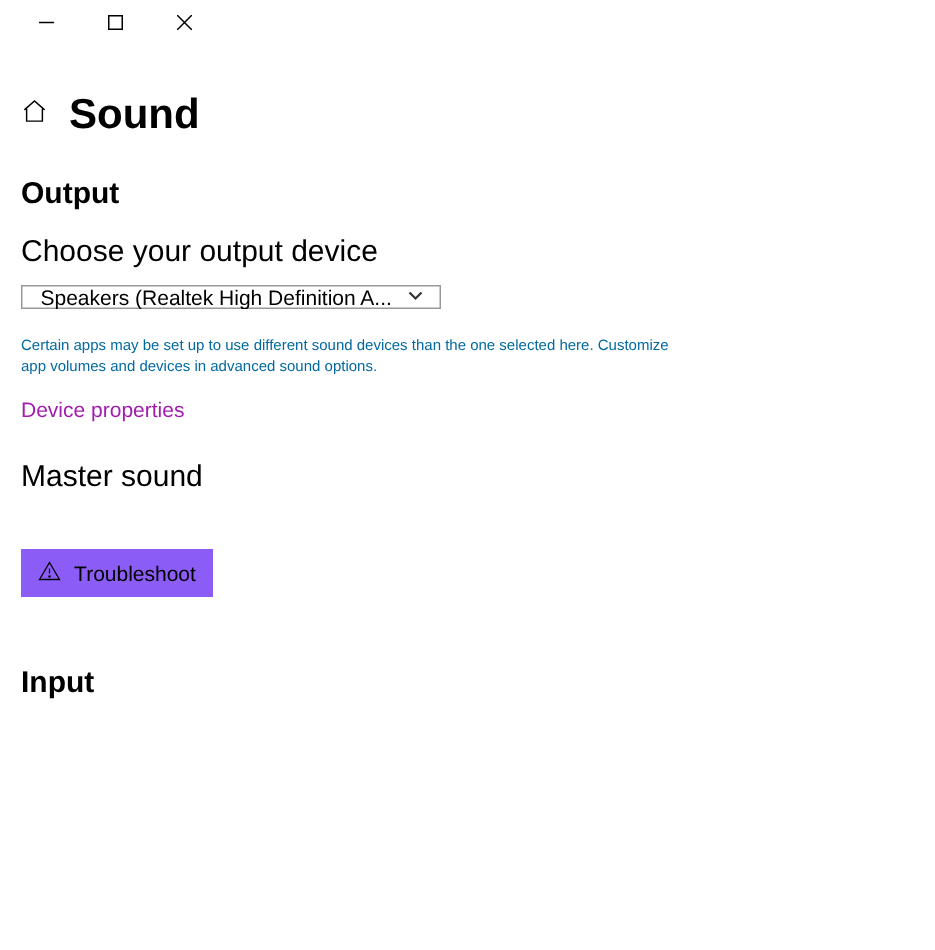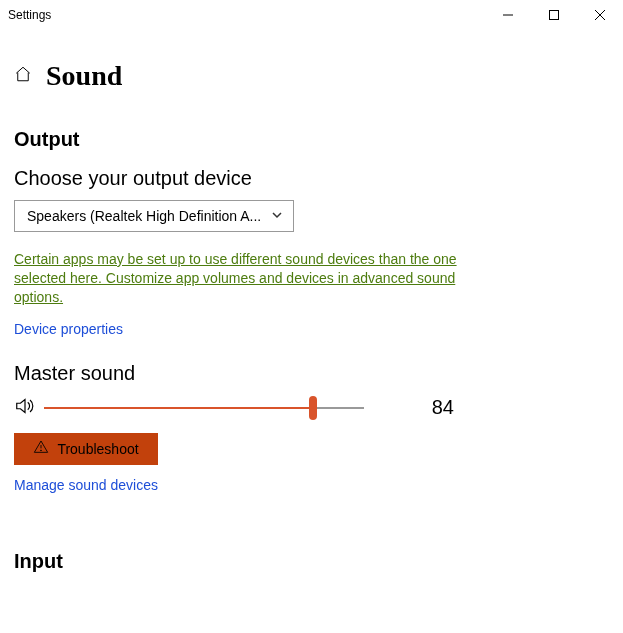--- a/index.html
+++ b/index.html
@@ -28,71 +28,69 @@
     align-items: center;
     justify-content: center;
     color: #000;
   }
   .win-btn svg { width: 10px; height: 10px; }
   .header {
     display: flex;
     align-items: center;
     padding: 30px 14px 12px 14px;
     gap: 14px;
-    font-family: Liberation Serif, serif;
   }
   .home-icon svg { width: 18px; height: 18px; stroke: #000; fill: none; stroke-width: 1.3; }
   .page-title {
     font-size: 28px;
     font-weight: 600;
   }
   .content {
     padding: 4px 14px 0 14px;
     width: 100%;
   }
   h2.section {
     font-size: 20px;
     font-weight: 600;
-    margin: 20px 0 16px 0;
+    margin: 10px 0 16px 0;
   }
   .label {
     font-size: 20px;
     margin-bottom: 10px;
   }
   .dropdown {
     width: 280px;
-    height: 32px;
+    height: 16px;
     border: 1px solid #999;
     background: #fff;
     display: flex;
     align-items: center;
     padding: 0 10px 0 12px;
     font-size: 14px;
     justify-content: space-between;
     cursor: default;
   }
   .dropdown .text {
     white-space: nowrap;
     overflow: hidden;
     text-overflow: ellipsis;
   }
   .chev svg { width: 12px; height: 12px; stroke:#333; fill:none; stroke-width:1.5}
   .desc {
-    font-size: 14px;
-    color: #4d7c0f;
+    font-size: 10px;
+    color: #0369a1;
     max-width: 450px;
     margin-top: 18px;
     line-height: 1.35;
-    text-decoration: underline;
   }
   .link {
     display: inline-block;
     margin-top: 14px;
     font-size: 14px;
-    color: #1d4ed8;
+    color: #a21caf;
     cursor: pointer;
   }
   .slider-row {
     display: flex;
     align-items: center;
     gap: 8px;
     margin-top: 6px;
     width: 440px;
   }
   .vol-icon svg { width: 22px; height: 22px; stroke:#000; fill:none; stroke-width:1.3 }
@@ -120,41 +118,40 @@
     height: 24px;
     background: #d9542b;
     border-radius: 4px;
     transform: translateX(-50%);
   }
   .vol-val {
     margin-left: auto;
     font-size: 20px;
   }
   .btn {
-    margin-top: 12px;
+    margin-top: 36px;
     height: 32px;
-    width: 144px;
-    background: #c2410c;
+    width: 128px;
+    background: #8b5cf6;
     border: none;
     display: flex;
     align-items: center;
     justify-content: center;
     gap: 8px;
     font-size: 14px;
     cursor: default;
     font-family: inherit;
   }
   .warn-icon svg { width:16px; height:16px; stroke:#000; fill:none; stroke-width:1.3 }
   .gap-lg { height: 36px; }
 </style>
 </head>
 <body>
 
 <div class="titlebar">
-  <span class="titlebar-title">Settings</span>
   <div class="win-btn">
     <svg viewBox="0 0 10 10">
         <line x1="0" y1="5" x2="10" y2="5" stroke="#000" stroke-width="1"></line>
       </svg>
   </div>
   <div class="win-btn">
     <svg viewBox="0 0 10 10">
         <rect x="0.5" y="0.5" width="9" height="9" fill="none" stroke="#000" stroke-width="1"></rect>
       </svg>
   </div>
@@ -192,48 +189,32 @@
   </div>
 
   <div class="desc">Certain apps may be set up to use different sound devices than the one selected here. Customize app volumes and devices in advanced sound options.</div>
 
   <span class="link">Device properties</span>
 
   <div style="height:24px"></div>
 
   <div class="label">Master sound</div>
 
-  <div class="slider-row">
-    <span class="vol-icon">
-      <svg viewBox="0 0 24 24">
-        <path d="M3 9 H7 L12 5 V19 L7 15 H3 Z"></path>
-        <path d="M15 8 A5 5 0 0 1 15 16"></path>
-        <path d="M17.5 5.5 A8.5 8.5 0 0 1 17.5 18.5"></path>
-      </svg>
-    </span>
-    <div class="slider-wrap">
-      <div class="track-bg"></div>
-      <div class="track-fill" id="vol-fill" style="width: 84%;"></div>
-      <div class="thumb" id="vol-thumb" style="left: 84%;"></div>
-    </div>
-    <span class="vol-val">84</span>
-  </div>
 
   <button class="btn">
     <span class="warn-icon">
       <svg viewBox="0 0 24 24">
           <path d="M12 3 L22 20 H2 Z"></path>
           <line x1="12" y1="9" x2="12" y2="14"></line>
           <circle cx="12" cy="17" r="0.6" fill="#000"></circle>
         </svg>
     </span>
     <span>Troubleshoot</span>
   </button>
 
-  <div><span class="link" style="margin-top:12px">Manage sound devices</span></div>
 
   <div class="gap-lg"></div>
 
   <h2 class="section">Input</h2>
 
 
 
 </div>
 
 </body></html>

